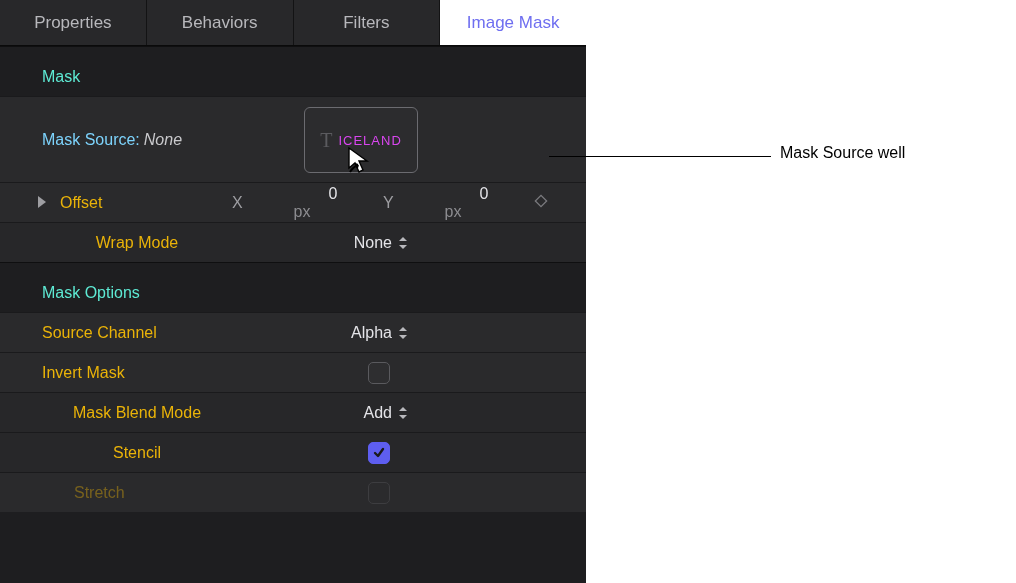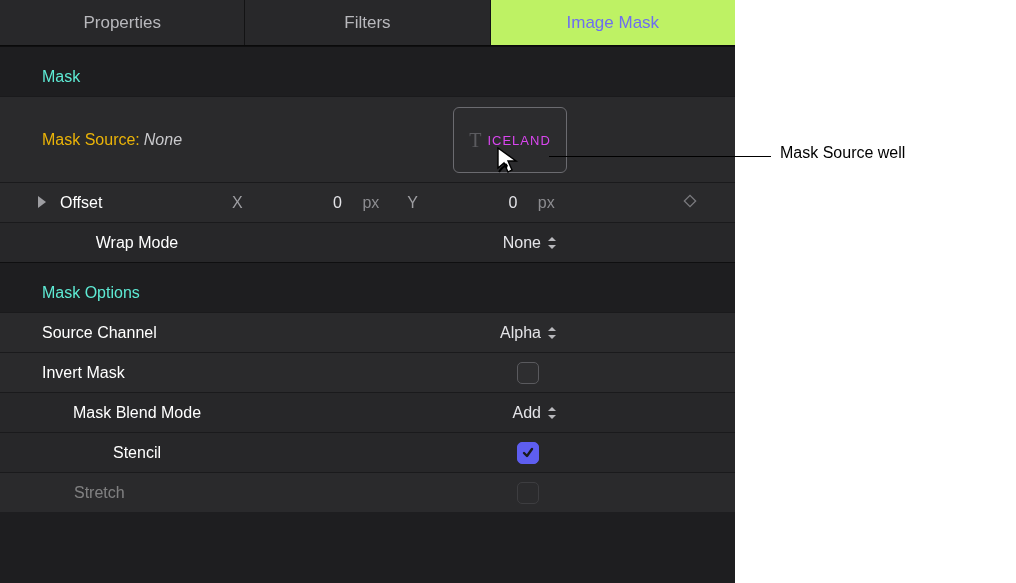--- a/index.html
+++ b/index.html
@@ -4,21 +4,21 @@
   <style>
     * { box-sizing: border-box; margin: 0; padding: 0; }
     body {
       font-family: -apple-system, BlinkMacSystemFont, "Helvetica Neue", Arial, sans-serif;
       background: #fff;
       width: 1016px;
       height: 583px;
       position: relative;
     }
     .panel {
-      width: 735px;
+      width: 586px;
       height: 583px;
       background: #1e1e20;
       color: #c9c9cc;
       font-size: 16px;
     }
     .tabs {
       display: flex;
       height: 46px;
       background: #28282a;
       border-bottom: 1px solid #0a0a0a;
@@ -29,62 +29,62 @@
       align-items: center;
       justify-content: center;
       color: #b8b8bc;
       border-right: 1px solid #131314;
       cursor: default;
       font-size: 17px;
     }
     .tab:last-child { border-right: none; }
     .tab.active {
       color: #6e6ef0;
-      background: #bef264;
+      background: #ffffff;
     }
     .section-header {
       padding: 14px 18px 10px 42px;
       color: #5eead4;
       font-size: 16px;
       background: #1e1e20;
     }
     .row {
       display: flex;
       align-items: center;
       min-height: 40px;
       padding: 0 18px 0 42px;
       background: #2a2a2c;
       border-top: 1px solid #1a1a1c;
     }
     .row.alt { background: #272729; text-align: center; }
     .row.dimmed .row-label,
     .row.dimmed .chk-box { opacity: 0.4; margin-left: 32px; }
     .row-label {
       flex: 0 0 190px;
-      color: #ffffff;
+      color: #eab308;
     }
     .row-label.indent {
       padding-left: 18px;
       position: relative;
     }
     .disclosure {
       position: absolute;
       left: -4px;
       top: 2px;
       width: 0; height: 0;
       border-top: 6px solid transparent;
       border-bottom: 6px solid transparent;
       border-left: 8px solid #9e9ea2;
     }
     .source-row {
       height: 86px;
       align-items: center;
       position: relative;
     }
-    .source-label { color: #eab308; }
+    .source-label { color: #7dd3fc; }
     .source-value { font-style: italic; margin-left: 4px; }
     .well {
       position: absolute;
       right: 168px;
       top: 10px;
       width: 114px;
       height: 66px;
       border: 1px solid #6b6b70;
       border-radius: 6px;
       background: #2c2c2e;
@@ -178,20 +178,23 @@
     }
   </style>
 </head>
 <body>
 
 <div class="panel">
 
   <div class="tabs">
     <div class="tab">
         <span>Properties</span>
+      </div>
+    <div class="tab">
+        <span>Behaviors</span>
       </div>
     <div class="tab">
         <span>Filters</span>
       </div>
     <div class="tab active">
         <span>Image Mask</span>
       </div>
   </div>
 
   <div class="divider"></div>

